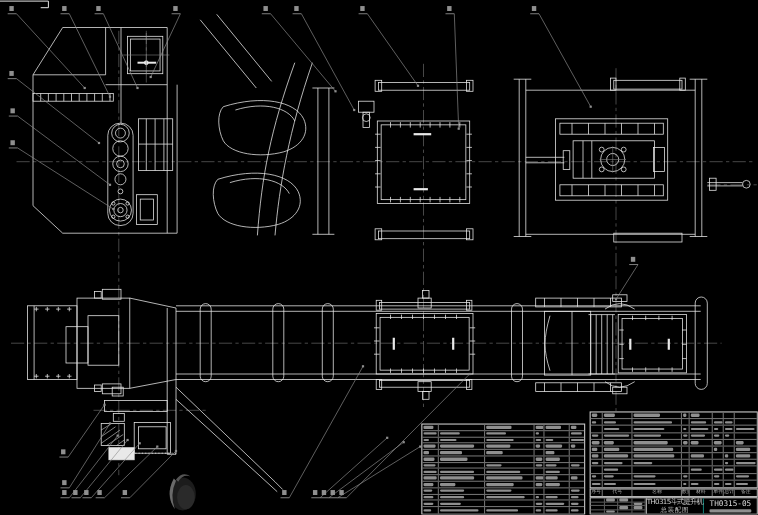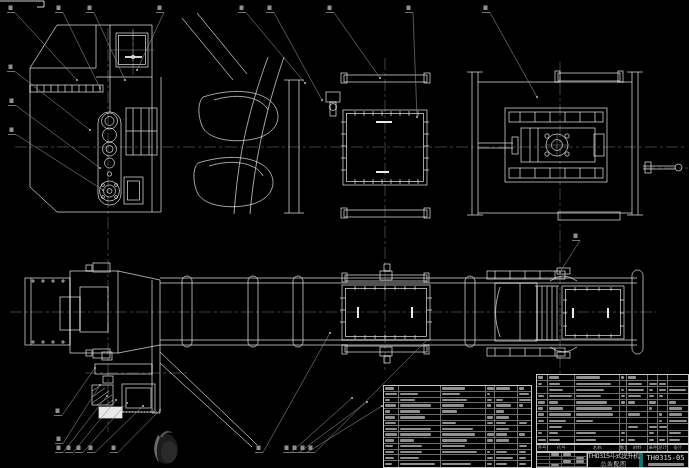--- a/index.html
+++ b/index.html
@@ -20,21 +20,21 @@
               border:1px solid #c9c9c9;box-sizing:border-box;display:grid;}
   .hdr-cell{border-right:1px solid #6e6e6e;color:#b0b0b0;font-size:4.5px;line-height:6px;
             text-align:center;overflow:hidden;white-space:nowrap;}
   .hdr-cell:last-child{border-right:none;}
   
   .titleblock{position:absolute;left:536px;top:452px;width:153px;height:16px;background:#000;
               border:1px solid #c9c9c9;box-sizing:border-box;display:flex;}
   .tb-grid{width:50px;border-right:1px solid #c9c9c9;display:grid;
            grid-template-columns:repeat(4,1fr);grid-template-rows:repeat(4,1fr);}
   .tb-grid-cell{border-right:1px solid #565656;border-bottom:1px solid #565656;display:flex;align-items:center;}
-  .tb-title{width:51px;border-right:4px solid #0f766e;display:flex;flex-direction:column;
+  .tb-title{width:51px;border-right:1px solid #0f766e;display:flex;flex-direction:column;
             align-items:center;justify-content:center;color:#cdcdcd;}
   .tb-title .l1{font-size:6.5px;line-height:7px;letter-spacing:-0.6px;white-space:nowrap;}
   .tb-title .l2{font-size:6px;line-height:7px;letter-spacing:0.5px;white-space:nowrap;color:#bdbdbd;}
   .tb-no{flex:1;display:flex;flex-direction:column;align-items:center;justify-content:center;}
   .tb-no .num{font-family:"DejaVu Sans Mono",monospace;font-size:7px;line-height:8px;color:#dadada;}
   .tb-no .sub{width:80%;height:3px;background:#8f8f8f;margin-top:1.5px;border-radius:1px;}
 </style>
 </head>
 <body>
 

